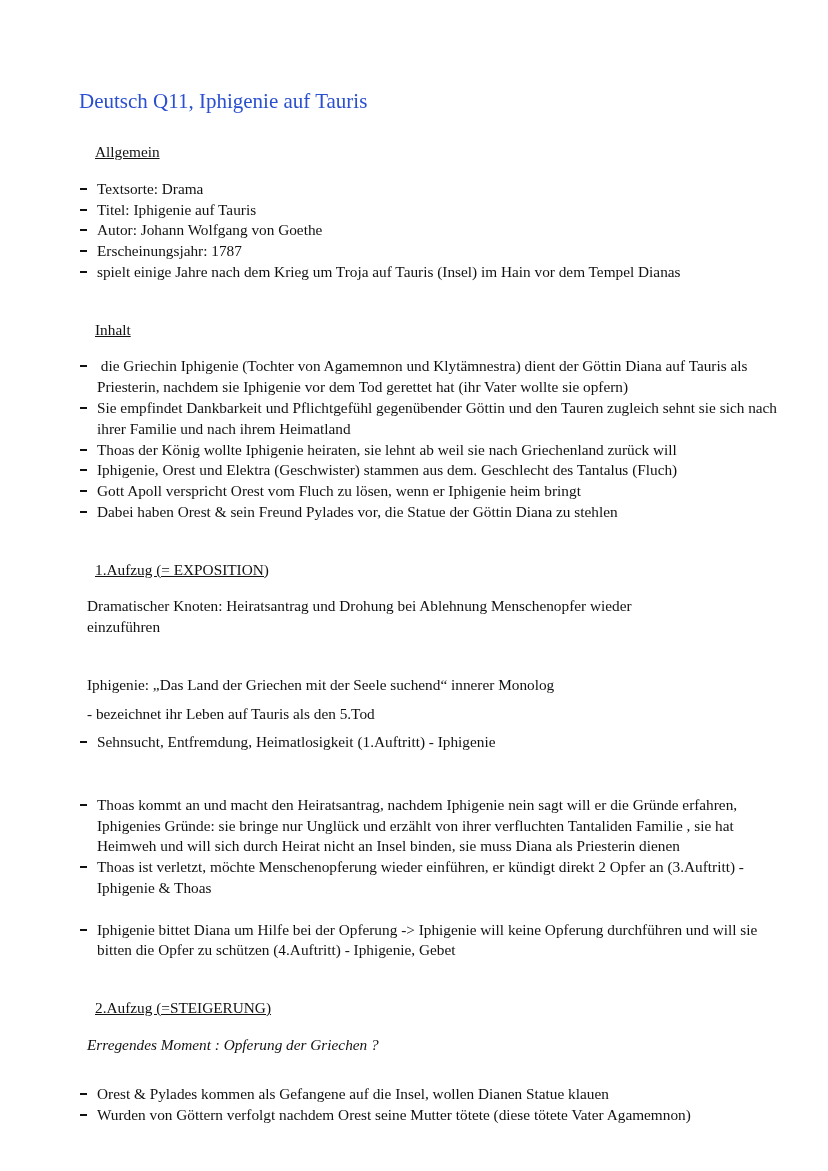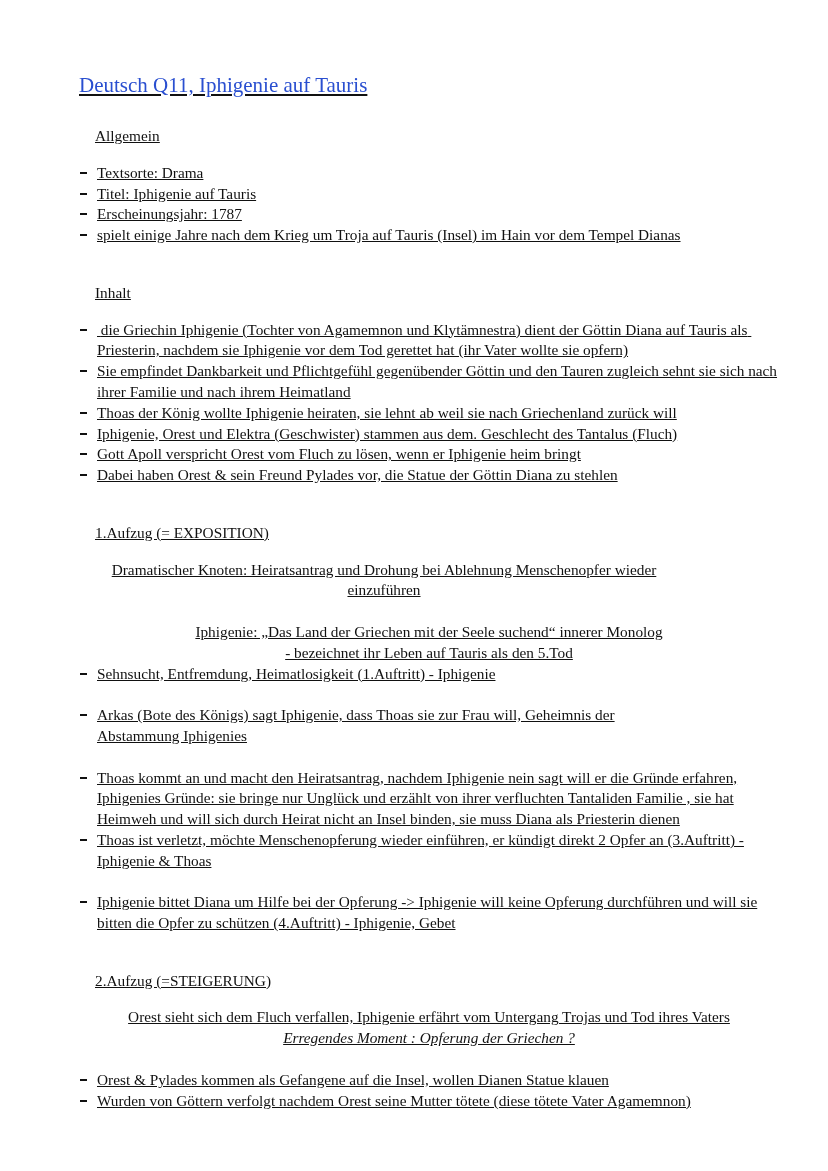--- a/index.html
+++ b/index.html
@@ -1,48 +1,48 @@
 <!DOCTYPE html>
 <html><head>
   <meta charset="utf-8">
   <style>
     html, body { margin: 0; padding: 0; background: #ffffff; }
     body { width: 828px; height: 1171px; overflow: hidden; position: relative; }
     .page {
-      position: absolute; left: 79px; top: 72px; width: 700px;
+      position: absolute; left: 79px; top: 88px; width: 700px;
       font-family: "Liberation Serif", serif; font-size: 15.3px; color: #111111;
       line-height: 20.8px;
-      text-decoration: underline;
     }
     .title {
       font-size: 21px; color: #2a4fd0; line-height: 26px; margin: 0 0 28px 0;
       font-weight: normal;
     }
     .heading { text-decoration: underline; margin: 16px; }
-    .para { margin: 0; text-align: center; }
+    .para { margin: 8px; }
     .italic { font-style: italic; }
     .gap { height: 20.8px; }
     ul.dash { list-style: none; margin: 0; padding: 0; }
     ul.dash li { position: relative; padding-left: 18px; }
     ul.dash li::before {
       content: ""; position: absolute; left: 1px; top: 9px;
       width: 7px; height: 2px; background: #111;
     }
   </style>
 </head>
 <body>
 
 <div class="page">
   <h1 class="title">Deutsch Q11, Iphigenie auf Tauris</h1>
 
   <section>
     <p class="heading">Allgemein</p>
     <ul class="dash">
       <li>Textsorte: Drama</li>
       <li>Titel: Iphigenie auf Tauris</li>
+      <li>Autor: Johann Wolfgang von Goethe</li>
       <li>Erscheinungsjahr: 1787</li>
       <li>spielt einige Jahre nach dem Krieg um Troja auf Tauris (Insel) im Hain vor dem Tempel Dianas</li>
     </ul>
   </section>
 
   <div class="gap"></div>
 
   <section>
     <p class="heading">Inhalt</p>
     <ul class="dash">
@@ -61,38 +61,36 @@
     <p class="heading">1.Aufzug (= EXPOSITION)</p>
     <p class="para" style="width: 610px;">Dramatischer Knoten: Heiratsantrag und Drohung bei Ablehnung Menschenopfer wieder einzuführen</p>
     <div class="gap"></div>
     <p class="para">Iphigenie: „Das Land der Griechen mit der Seele suchend“ innerer Monolog</p>
     <p class="para">- bezeichnet ihr Leben auf Tauris als den 5.Tod</p>
     <ul class="dash">
       <li>Sehnsucht, Entfremdung, Heimatlosigkeit (1.Auftritt) - Iphigenie</li>
     </ul>
     <div class="gap"></div>
     <ul class="dash" style="width: 620px;">
-      <li>Arkas (Bote des Königs) sagt Iphigenie, dass Thoas sie zur Frau will, Geheimnis der Abstammung Iphigenies</li>
     </ul>
     <div class="gap"></div>
     <ul class="dash">
       <li>Thoas kommt an und macht den Heiratsantrag, nachdem Iphigenie nein sagt will er die Gründe erfahren, Iphigenies Gründe: sie bringe nur Unglück und erzählt von ihrer verfluchten Tantaliden Familie , sie hat Heimweh und will sich durch Heirat nicht an Insel binden, sie muss Diana als Priesterin dienen</li>
       <li>Thoas ist verletzt, möchte Menschenopferung wieder einführen, er kündigt direkt 2 Opfer an (3.Auftritt) - Iphigenie &amp; Thoas</li>
     </ul>
     <div class="gap"></div>
     <ul class="dash">
       <li>Iphigenie bittet Diana um Hilfe bei der Opferung -&gt; Iphigenie will keine Opferung durchführen und will sie bitten die Opfer zu schützen (4.Auftritt) - Iphigenie, Gebet</li>
     </ul>
   </section>
 
   <div class="gap"></div>
 
   <section>
     <p class="heading">2.Aufzug (=STEIGERUNG)</p>
-    <p class="para">Orest sieht sich dem Fluch verfallen, Iphigenie erfährt vom Untergang Trojas und Tod ihres Vaters</p>
     <p class="para italic">Erregendes Moment : Opferung der Griechen ?</p>
     <div class="gap"></div>
     <ul class="dash">
       <li>Orest &amp; Pylades kommen als Gefangene auf die Insel, wollen Dianen Statue klauen</li>
       <li>Wurden von Göttern verfolgt nachdem Orest seine Mutter tötete (diese tötete Vater Agamemnon)</li>
     </ul>
   </section>
 </div>
 
 </body></html>

